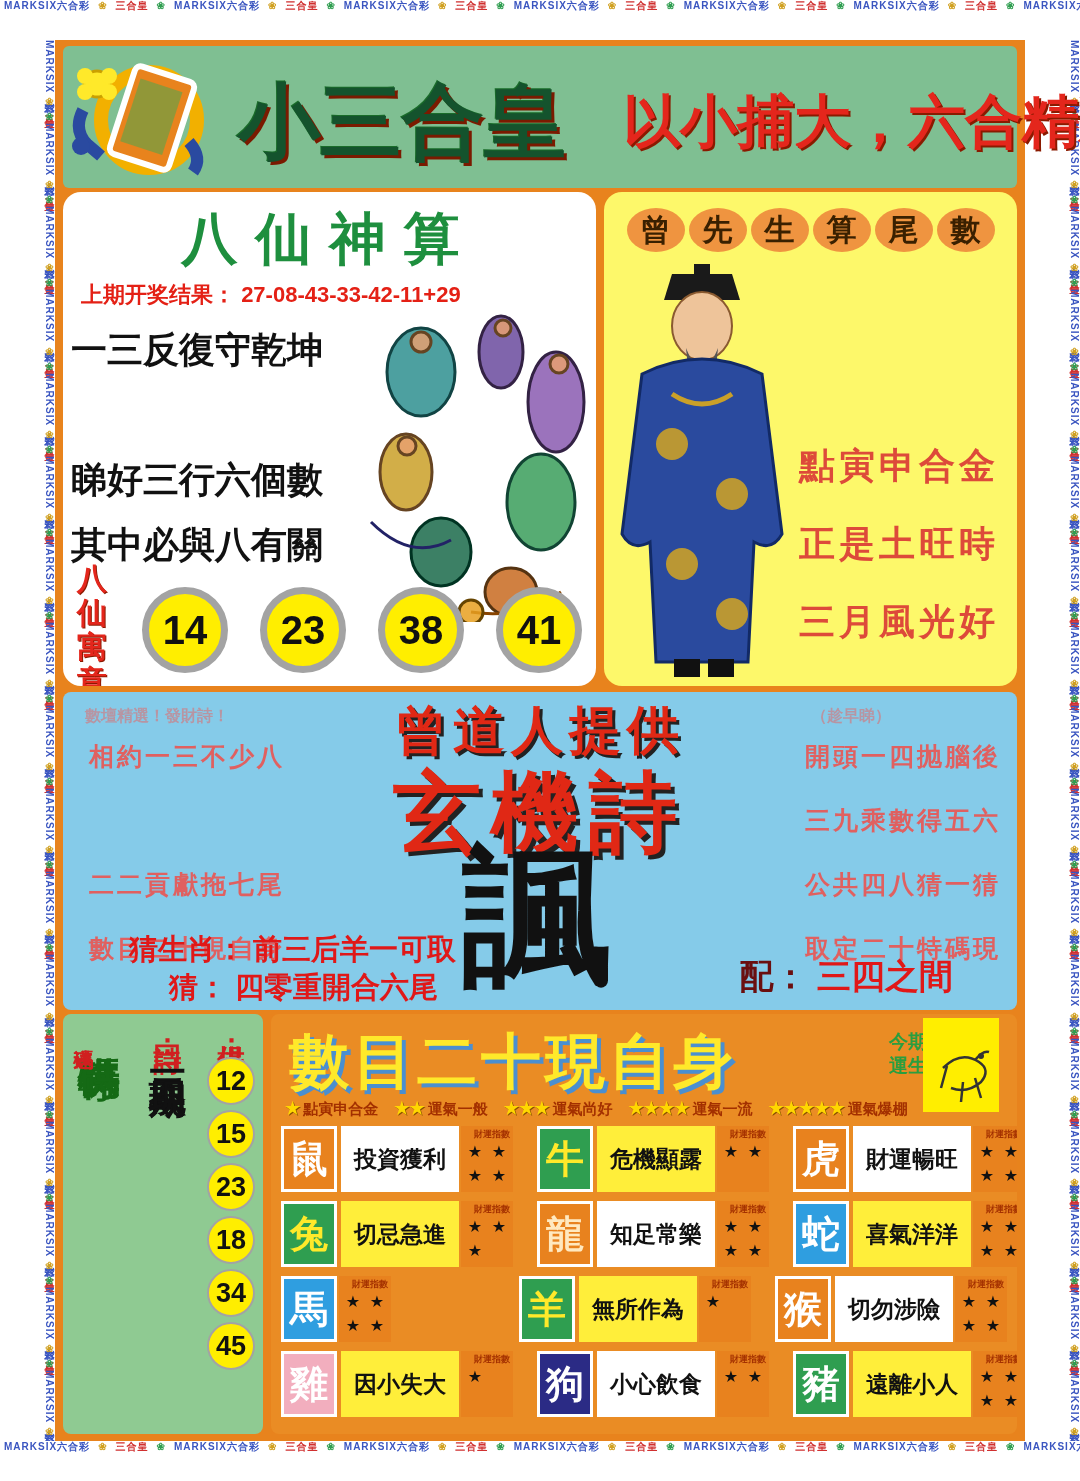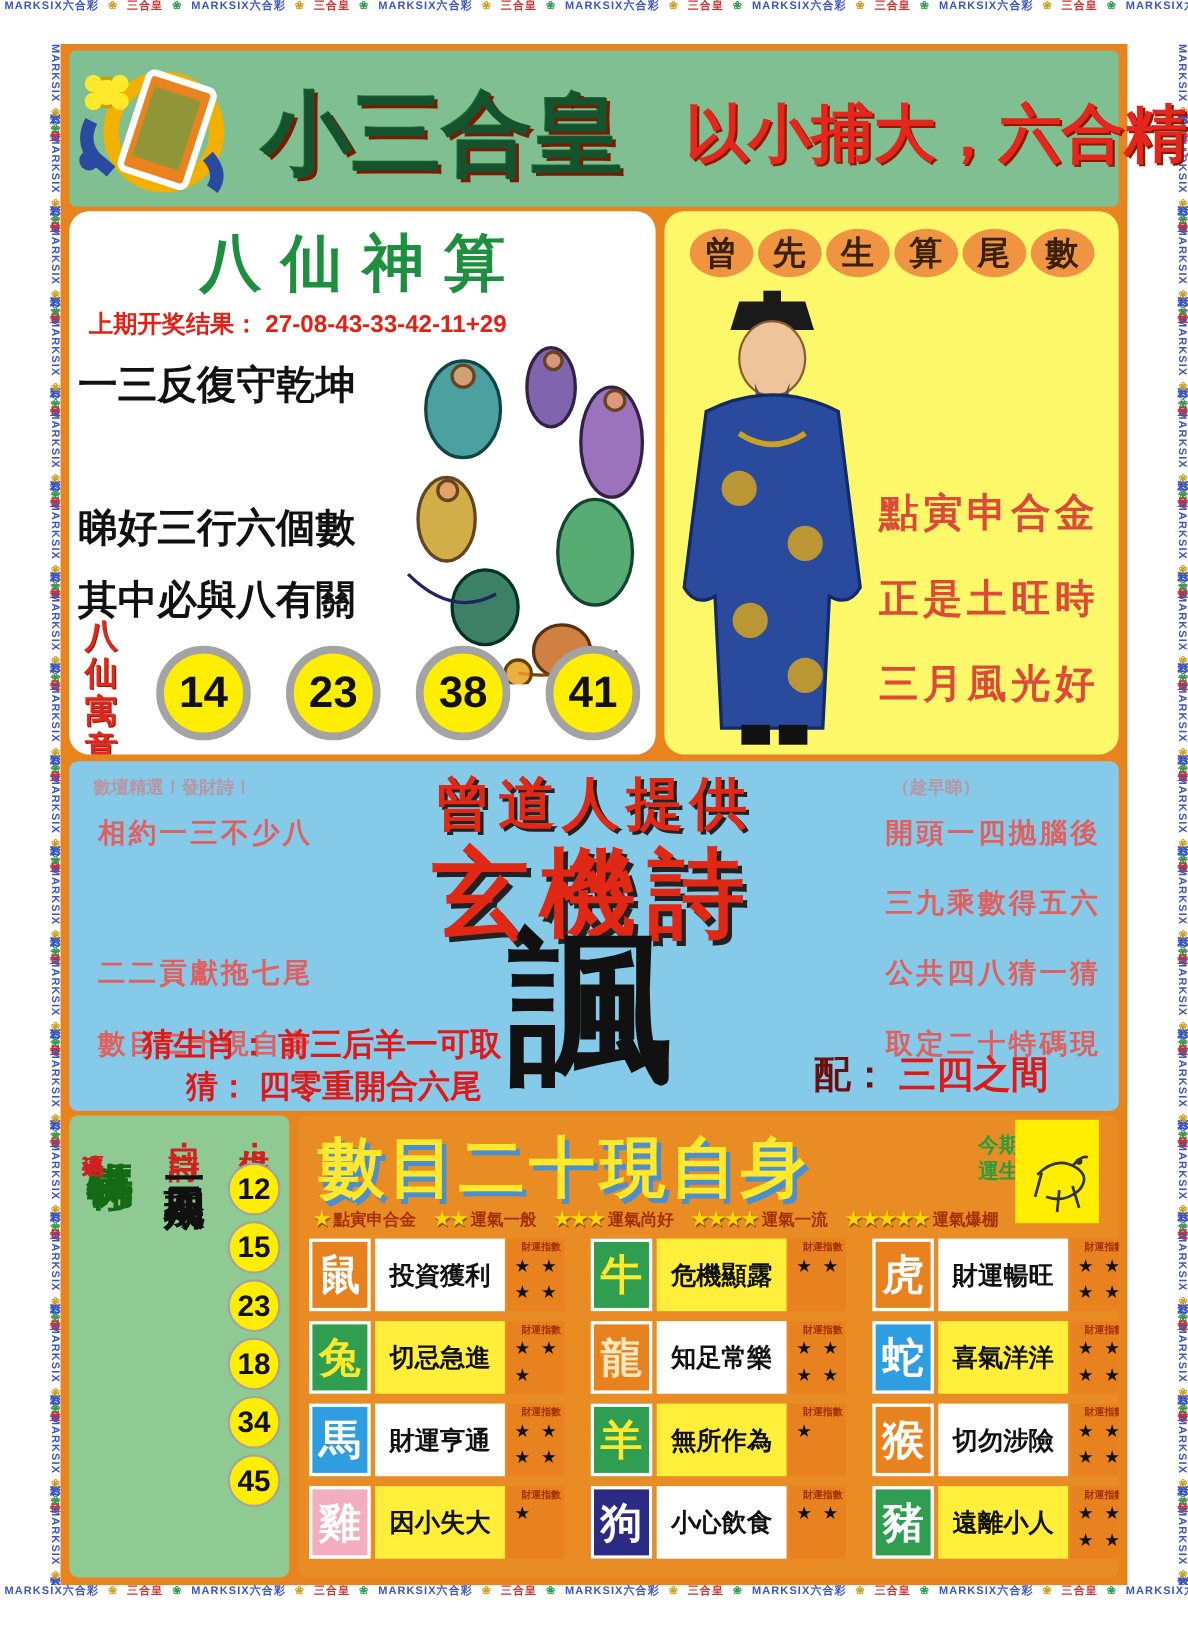--- a/index.html
+++ b/index.html
@@ -348,21 +348,20 @@
                 <span>★</span>
                 <span>★</span>
                 <span>★</span>
               </div>
             </div>
           </div>
         </div>
         <div class="zrow">
           <div class="zgroup">
             <div class="animal-box" style="background: rgb(47, 158, 224); color: rgb(255, 255, 255);">馬</div>
-            <div class="phrase-box" style="background: rgb(255, 255, 255);">財運亨通</div>
             <div class="star-box">
               <span class="idx">財運指數</span>
               <div class="sgrid">
                 <span>★</span>
                 <span>★</span>
                 <span>★</span>
                 <span>★</span>
               </div>
             </div>
           </div>

